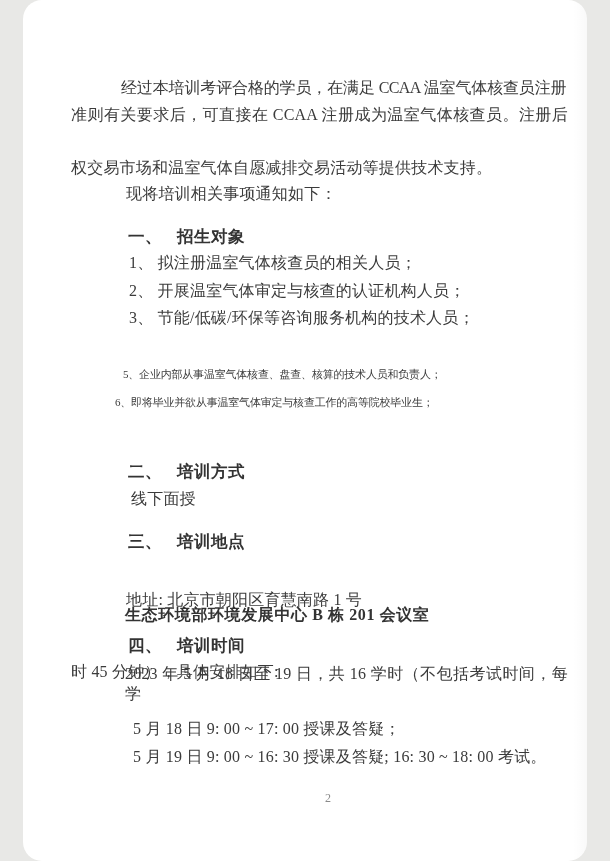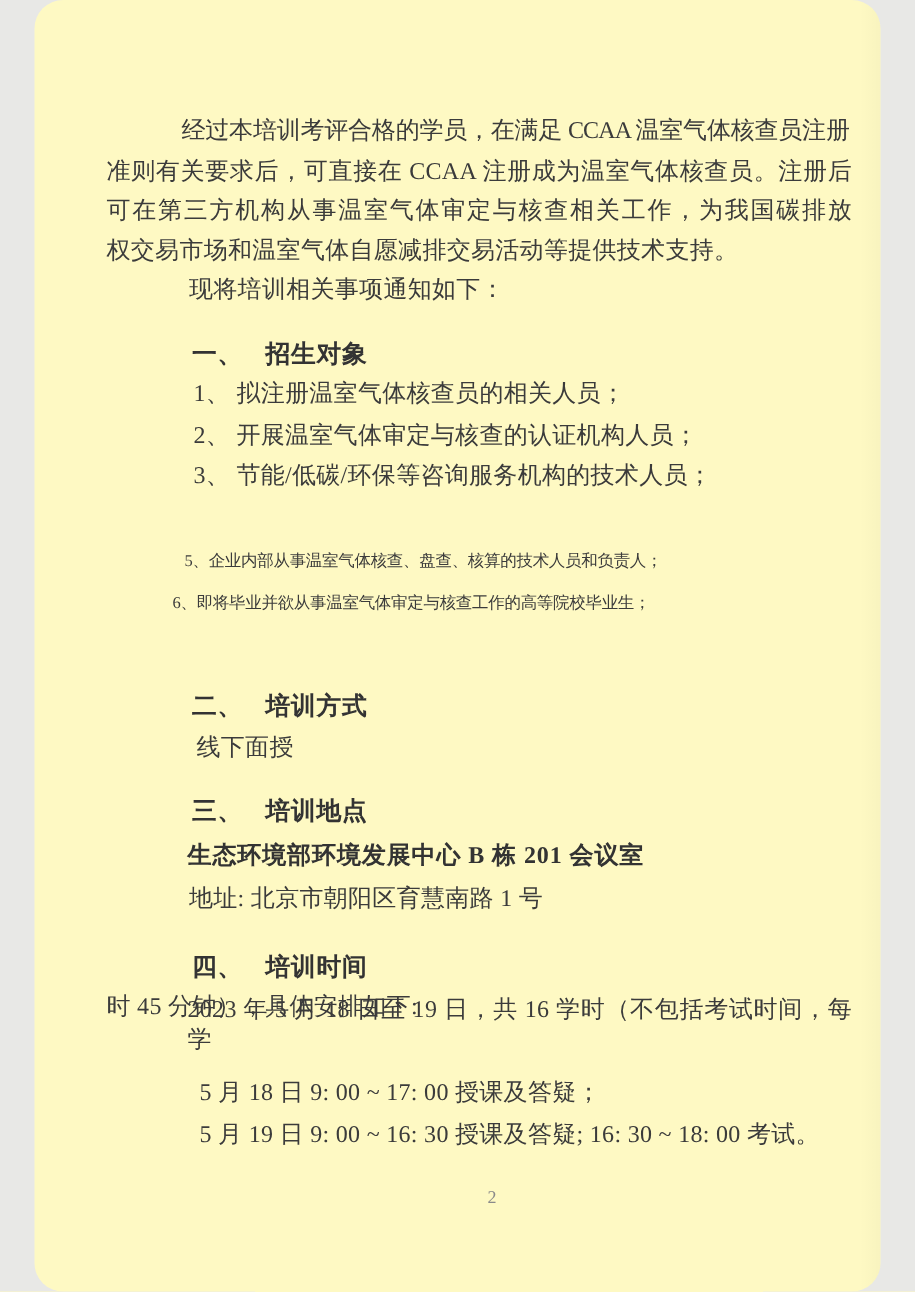--- a/index.html
+++ b/index.html
@@ -5,21 +5,21 @@
   html, body { margin: 0; padding: 0; }
   body {
     background: #e8e8e6;
     font-family: "Liberation Serif", "DejaVu Serif", serif;
   }
   .page {
     position: relative;
     width: 564px;
     height: 861px;
     margin: 0 auto;
-    background: #fef9c3;
+    background: #ffffff;
     overflow: hidden;
     color: #3b3b3b;
     border-radius: 19px;
   }
   
   .page::after {
     content: "";
     position: absolute;
     top: 0; right: 0;
     width: 14px; height: 100%;
@@ -46,39 +46,39 @@
     font-weight: 700;
     font-size: 16.5px;
     color: #333333;
     letter-spacing: 0.5px;
   }
   .h .ht { margin-left: 15px; }
   .bold-line {
     font-weight: 700;
     color: #333333;
     letter-spacing: 0.6px;
+    margin-top: 44px;
   }
   .pagenum {
     position: absolute;
     left: 0;
     width: 610px;
     text-align: center;
     font-size: 12px;
     color: #8a8a8a;
     letter-spacing: 0;
   }
 </style>
 </head>
 <body>
 
 <div class="page">
 
   <div class="ln just tight" style="top:78px;left:98px;width:445px">经过本培训考评合格的学员，在满足 CCAA 温室气体核查员注册</div>
   <div class="ln just" style="top:105px;left:48px;width:497px">准则有关要求后，可直接在 CCAA 注册成为温室气体核查员。注册后</div>
-  <div class="ln just" style="top:131px;left:48px;width:497px">可在第三方机构从事温室气体审定与核查相关工作，为我国碳排放</div>
   <div class="ln" style="top:158px;left:48px">权交易市场和温室气体自愿减排交易活动等提供技术支持。</div>
   <div class="ln" style="top:184px;left:103px">现将培训相关事项通知如下：</div>
 
   <div class="ln h" style="top:226px;left:105px">
     <span>一、</span><span class="ht">招生对象</span>
   </div>
   <div class="ln" style="top:253px;left:106px">1、 拟注册温室气体核查员的相关人员；</div>
   <div class="ln" style="top:281px;left:106px">2、 开展温室气体审定与核查的认证机构人员；</div>
   <div class="ln" style="top:308px;left:106px">3、 节能/低碳/环保等咨询服务机构的技术人员；</div>
   <div class="ln small" style="top:364px;left:100px">5、企业内部从事温室气体核查、盘查、核算的技术人员和负责人；</div>

